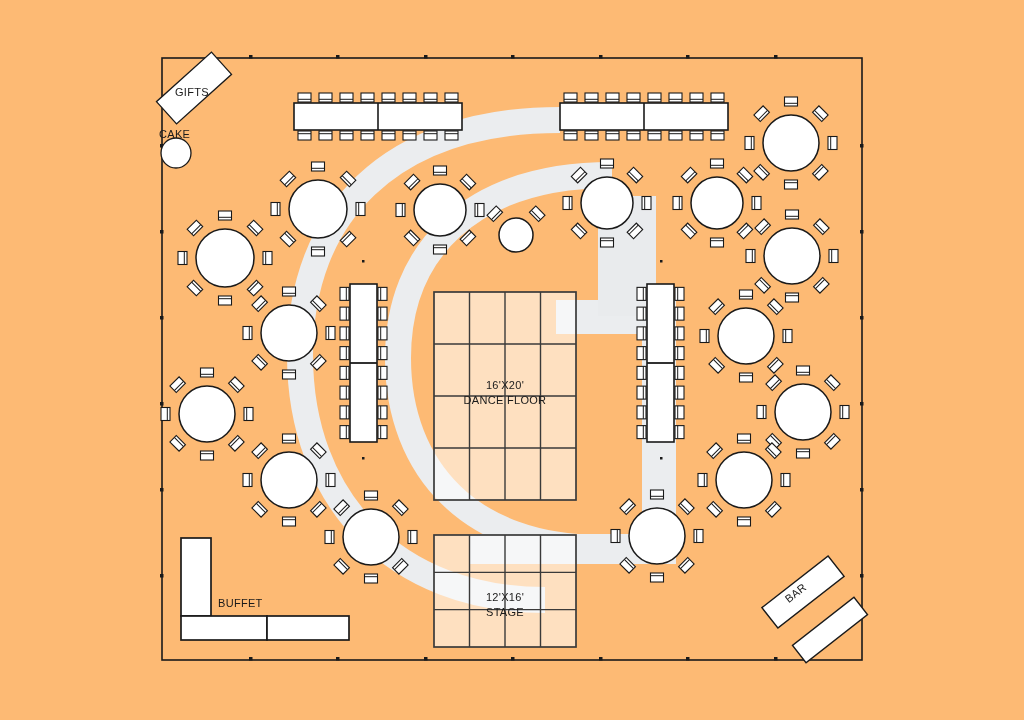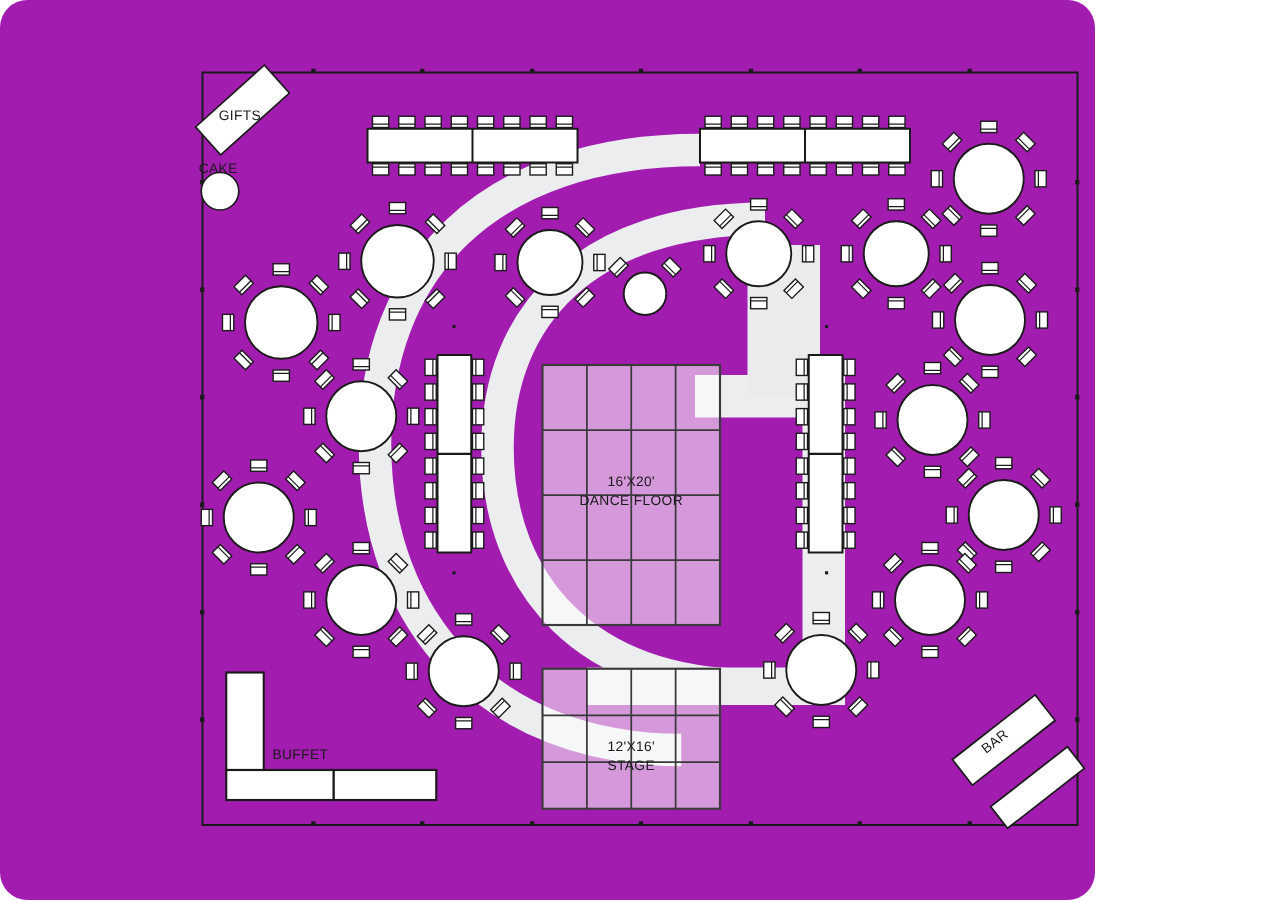--- a/index.html
+++ b/index.html
@@ -6,24 +6,23 @@
     margin: 0;
     padding: 0;
     background: #ffffff;
     width: 1024px;
     height: 720px;
     overflow: hidden;
     font-family: "Liberation Sans", sans-serif;
   }
   #floorplan-root {
     position: relative;
-    width: 876px;
+    width: 1024px;
     height: 720px;
-    background: #a21caf;
-    border-radius: 22px;
+    background: #fdba74;
   }
   #plan-svg {
     position: absolute;
     left: 0;
     top: 0;
     width: 1024px;
     height: 720px;
     display: block;
   }
   .lbl {

